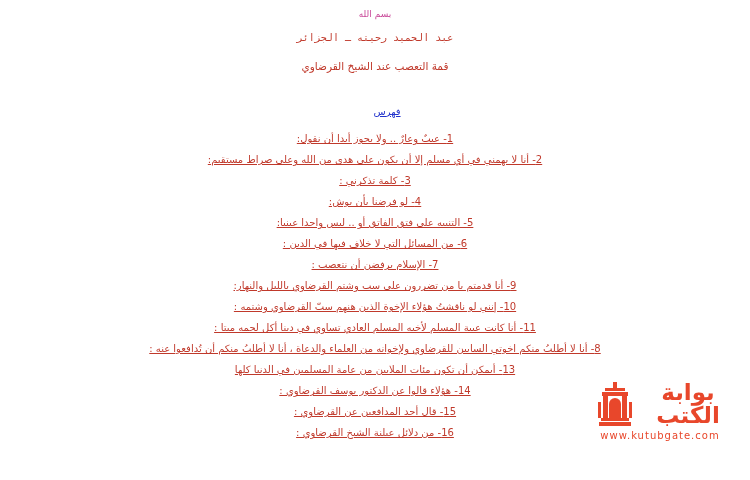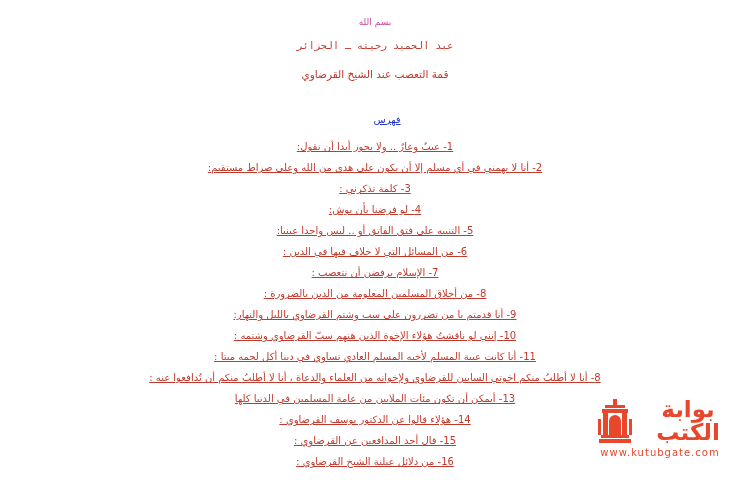--- a/index.html
+++ b/index.html
@@ -22,21 +22,21 @@
     padding-top: 8px;
   }
   .center-line {
     text-align: center;
     direction: rtl;
     line-height: 1.35;
   }
   .basmala {
     color: #c94a9a;
     font-size: 9px;
-    margin-top: 8px;
+    margin-top: 0;
     margin-bottom: 12px;
   }
   .author {
     color: #c0392b;
     font-size: 10px;
     margin-bottom: 13px;
     font-family: Liberation Mono, monospace;
   }
   .title {
     color: #c0392b;
@@ -62,21 +62,21 @@
     color: #c0392b;
     font-size: 10px;
     text-decoration: underline;
     margin-bottom: 8px;
     line-height: 1.3;
     cursor: pointer;
   }
   .watermark {
     position: absolute;
     left: 598px;
-    top: 398px;
+    top: 381px;
     width: 140px;
     height: 72px;
     direction: rtl;
     text-align: center;
   }
   .wm-row {
     display: flex;
     flex-direction: row-reverse;
     align-items: center;
     justify-content: flex-start;
@@ -120,21 +120,20 @@
   <div class="center-line index-label">فهرس</div>
 
   <ul class="toc">
     <li class="toc-item">1- عيبٌ وعارٌ .. ولا يجوز أبدا أن نقول:</li>
     <li class="toc-item">2- أنا لا يهمني في أي مسلم إلا أن يكون على هدى من الله وعلى صراط مستقيم:</li>
     <li class="toc-item">3- كلمة تذكرني :</li>
     <li class="toc-item">4- لو فرضنا بأن بوش:</li>
     <li class="toc-item">5- التنبيه على فتق الفاتق أو .. ليس واجدا عينيا:</li>
     <li class="toc-item">6- من المسائل التي لا خلاف فيها في الدين :</li>
     <li class="toc-item">7- الإسلام يرفضن أن نتعصب :</li>
-    <li class="toc-item">8- من أخلاق المسلمين المعلومة من الدين بالضرورة :</li>
     <li class="toc-item">9- أنا قدمتم يا من تضررون على سب وشتم القرضاوي بالليل والنهار:</li>
     <li class="toc-item">10- إنني لو ناقشتُ هؤلاء الإخوة الذين هنهم سبّ القرضاوي وشتمه :</li>
     <li class="toc-item">11- أنا كانت عيبة المسلم لأخيه المسلم العادي تساوي في دينا أكل لحمه ميتا :</li>
     <li class="toc-item">8- أنا لا أطلبُ منكم اخوتي السابين للقرضاوي ولإخوانه من العلماء والدعاة ، أنا لا أطلبُ منكم أن تُدافعوا عنه :</li>
     <li class="toc-item">13- أيمكن أن تكون مئات الملايين من عامة المسلمين في الدنيا كلها</li>
     <li class="toc-item">14- هؤلاء قالوا عن الدكتور يوسف القرضاوي :</li>
     <li class="toc-item">15- قال أحد المدافعين عن القرضاوي :</li>
     <li class="toc-item">16- من دلائل عبلنة الشيخ القرضاوي :</li>
   </ul>
 

